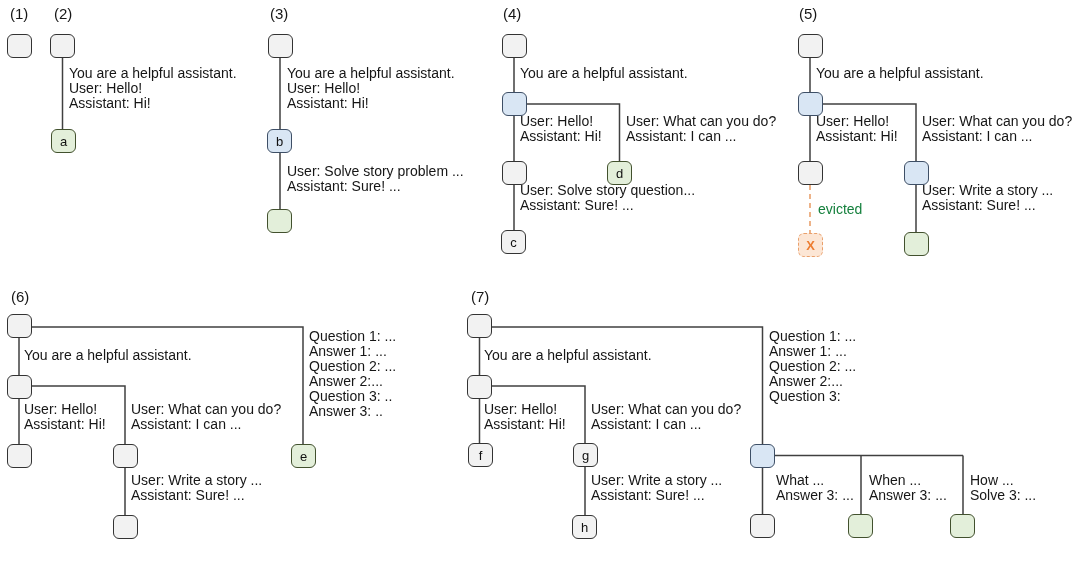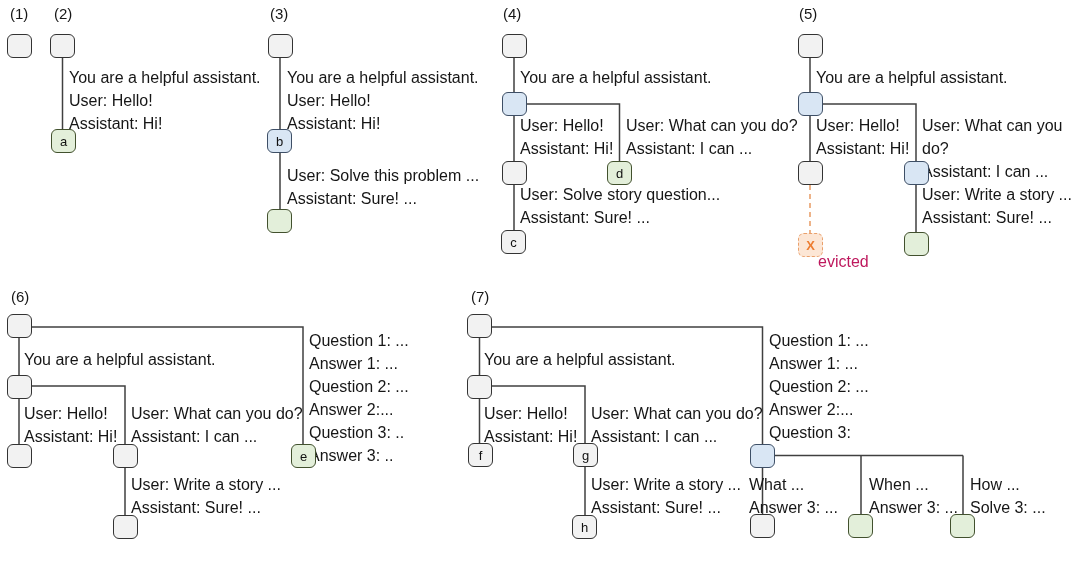--- a/index.html
+++ b/index.html
@@ -11,25 +11,25 @@
   .node{
     position:absolute;width:25px;height:24px;box-sizing:border-box;
     border:1.5px solid #333333;border-radius:6px;background:#f2f2f2;
     display:flex;align-items:center;justify-content:center;
     font-size:13px;line-height:13px;color:#111111;
   }
   .node.blue{background:#d9e6f4;border-color:#3e4f66;}
   .node.green{background:#e3efda;border-color:#42512e;}
   .node.evicted{background:#fce6d5;border:1.6px dashed #e9a06c;color:#ed7d31;font-weight:bold;}
   .txt{
-    position:absolute;font-size:16px;line-height:23px;
+    position:absolute;font-size:14px;line-height:15px;
     white-space:pre-line;color:#161616;
   }
   .plabel{position:absolute;font-size:15px;line-height:16px;color:#161616;}
-  .evlabel{color:#be185d;margin-top:48px;}
+  .evlabel{color:#15803d;}
 </style>
 </head>
 <body>
 
 <div class="canvas">
 
   <svg class="edges" width="1080" height="564" viewBox="0 0 1080 564">
     <g fill="none" stroke="#404040" stroke-width="1.5">
       <path d="M62.5 58 V129"></path>
       <path d="M280 58 V129 M280 153 V209"></path>
@@ -59,21 +59,21 @@
       <span>a</span>
     </div>
 
   <div class="node" style="left:268px;top:34px"></div>
   <div class="txt" style="left:287px;top:66px">You are a helpful assistant.
 User: Hello!
 Assistant: Hi!</div>
   <div class="node blue" style="left:267px;top:129px">
       <span>b</span>
     </div>
-  <div class="txt" style="left:287px;top:164px">User: Solve this problem ...
+  <div class="txt" style="left:287px;top:164px">User: Solve story problem ...
 Assistant: Sure! ...</div>
   <div class="node green" style="left:267px;top:209px"></div>
 
   <div class="node" style="left:502px;top:34px"></div>
   <div class="txt" style="left:520px;top:66px">You are a helpful assistant.</div>
   <div class="node blue" style="left:502px;top:92px"></div>
   <div class="txt" style="left:520px;top:114px">User: Hello!
 Assistant: Hi!</div>
   <div class="txt" style="left:626px;top:114px">User: What can you do?
 Assistant: I can ...</div>
@@ -140,21 +140,21 @@
 Assistant: I can ...</div>
   <div class="node" style="left:468px;top:443px">
       <span>f</span>
     </div>
   <div class="node" style="left:573px;top:443px">
       <span>g</span>
     </div>
   <div class="node blue" style="left:750px;top:444px"></div>
   <div class="txt" style="left:591px;top:473px">User: Write a story ...
 Assistant: Sure! ...</div>
-  <div class="txt" style="left:749px;top:473px">What ...
+  <div class="txt" style="left:776px;top:473px">What ...
 Answer 3: ...</div>
   <div class="txt" style="left:869px;top:473px">When ...
 Answer 3: ...</div>
   <div class="txt" style="left:970px;top:473px">How ...
 Solve 3: ...</div>
   <div class="node" style="left:572px;top:515px">
       <span>h</span>
     </div>
   <div class="node" style="left:750px;top:514px"></div>
   <div class="node green" style="left:848px;top:514px"></div>

